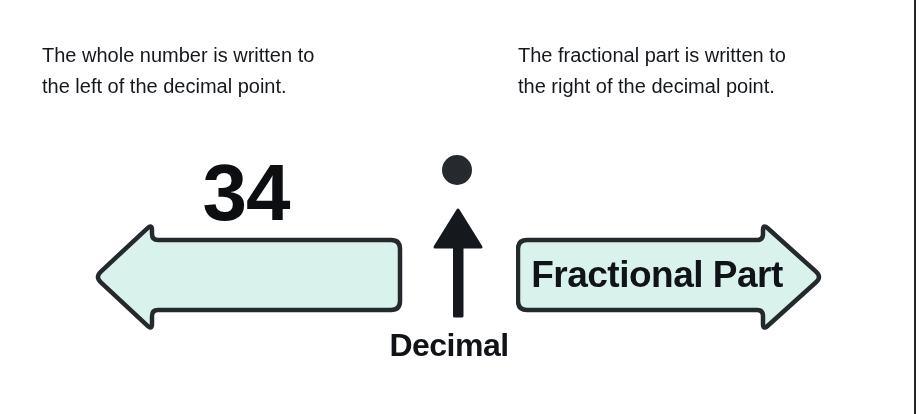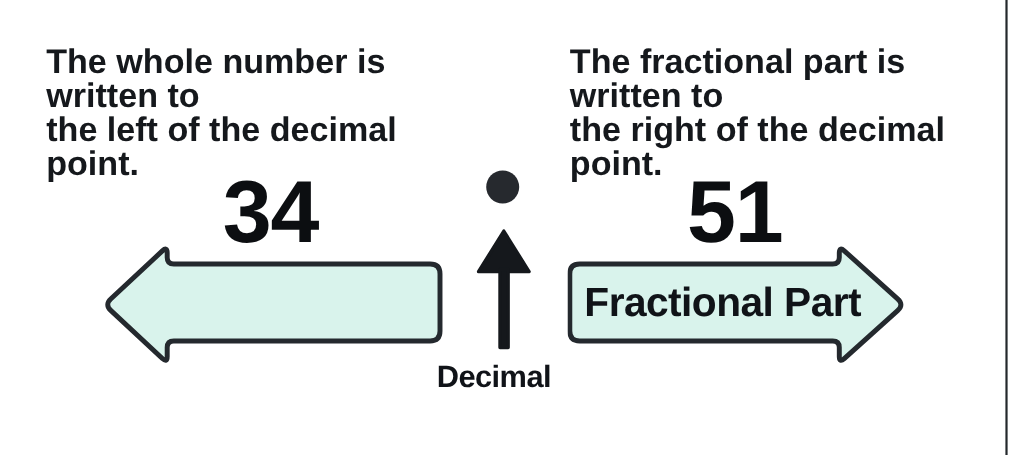--- a/index.html
+++ b/index.html
@@ -20,23 +20,23 @@
   }
   .stage {
     position: relative;
     width: 919px;
     height: 414px;
     background: var(--background);
   }
   .caption {
     position: absolute;
     top: 40px;
-    font-size: 31px;
+    font-size: 20px;
     line-height: 31px;
-    font-weight: 700;
+    font-weight: 400;
     white-space: pre-line;
     color: var(--ink);
   }
   .caption.left  { left: 42px;  width: 380px; }
   .caption.right { left: 518px; width: 380px; }
   .big-number {
     position: absolute;
     top: 153px;
     width: 200px;
     font-size: 80px;
@@ -82,21 +82,21 @@
   .arrow-label.whole      { left: 130px; width: 270px; }
   .arrow-label.fractional { left: 518px; width: 278px; }
   .up-arrow-svg { position: absolute; left: 430px; top: 205px; display: block; }
   .up-arrow-shape { fill: var(--ink); stroke: var(--ink); stroke-width: 3; stroke-linejoin: round; }
   .decimal-label {
     position: absolute;
     left: 359px;
     top: 327px;
     width: 180px;
     text-align: center;
-    font-size: 28px;
+    font-size: 32px;
     font-weight: 700;
     letter-spacing: -0.5px;
     color: #101318;
   }
   .edge-line {
     position: absolute;
     left: 914px;
     top: 0;
     width: 2px;
     height: 414px;
@@ -111,21 +111,20 @@
   <div class="caption left">The whole number is written to
 the left of the decimal point.</div>
 
   <div class="caption right">The fractional part is written to
 the right of the decimal point.</div>
 
   <div class="big-number whole">34</div>
 
   <div class="decimal-dot"></div>
 
-  <div class="big-number fractional">51</div>
 
   <svg class="arrow-svg left" width="312" height="112" viewBox="0 0 312 112">
     <path class="arrow-shape" d="M 8.9,50.6
          L 55.6,7.1 Q 60,3 60,9
          L 60,13 Q 60,19 66,19
          L 299,19 Q 308,19 308,28
          L 308,80 Q 308,89 299,89
          L 66,89 Q 60,89 60,95
          L 60,103 Q 60,109 55.6,104.9
          L 8.9,61.4 Q 3,56 8.9,50.6 Z"></path>

